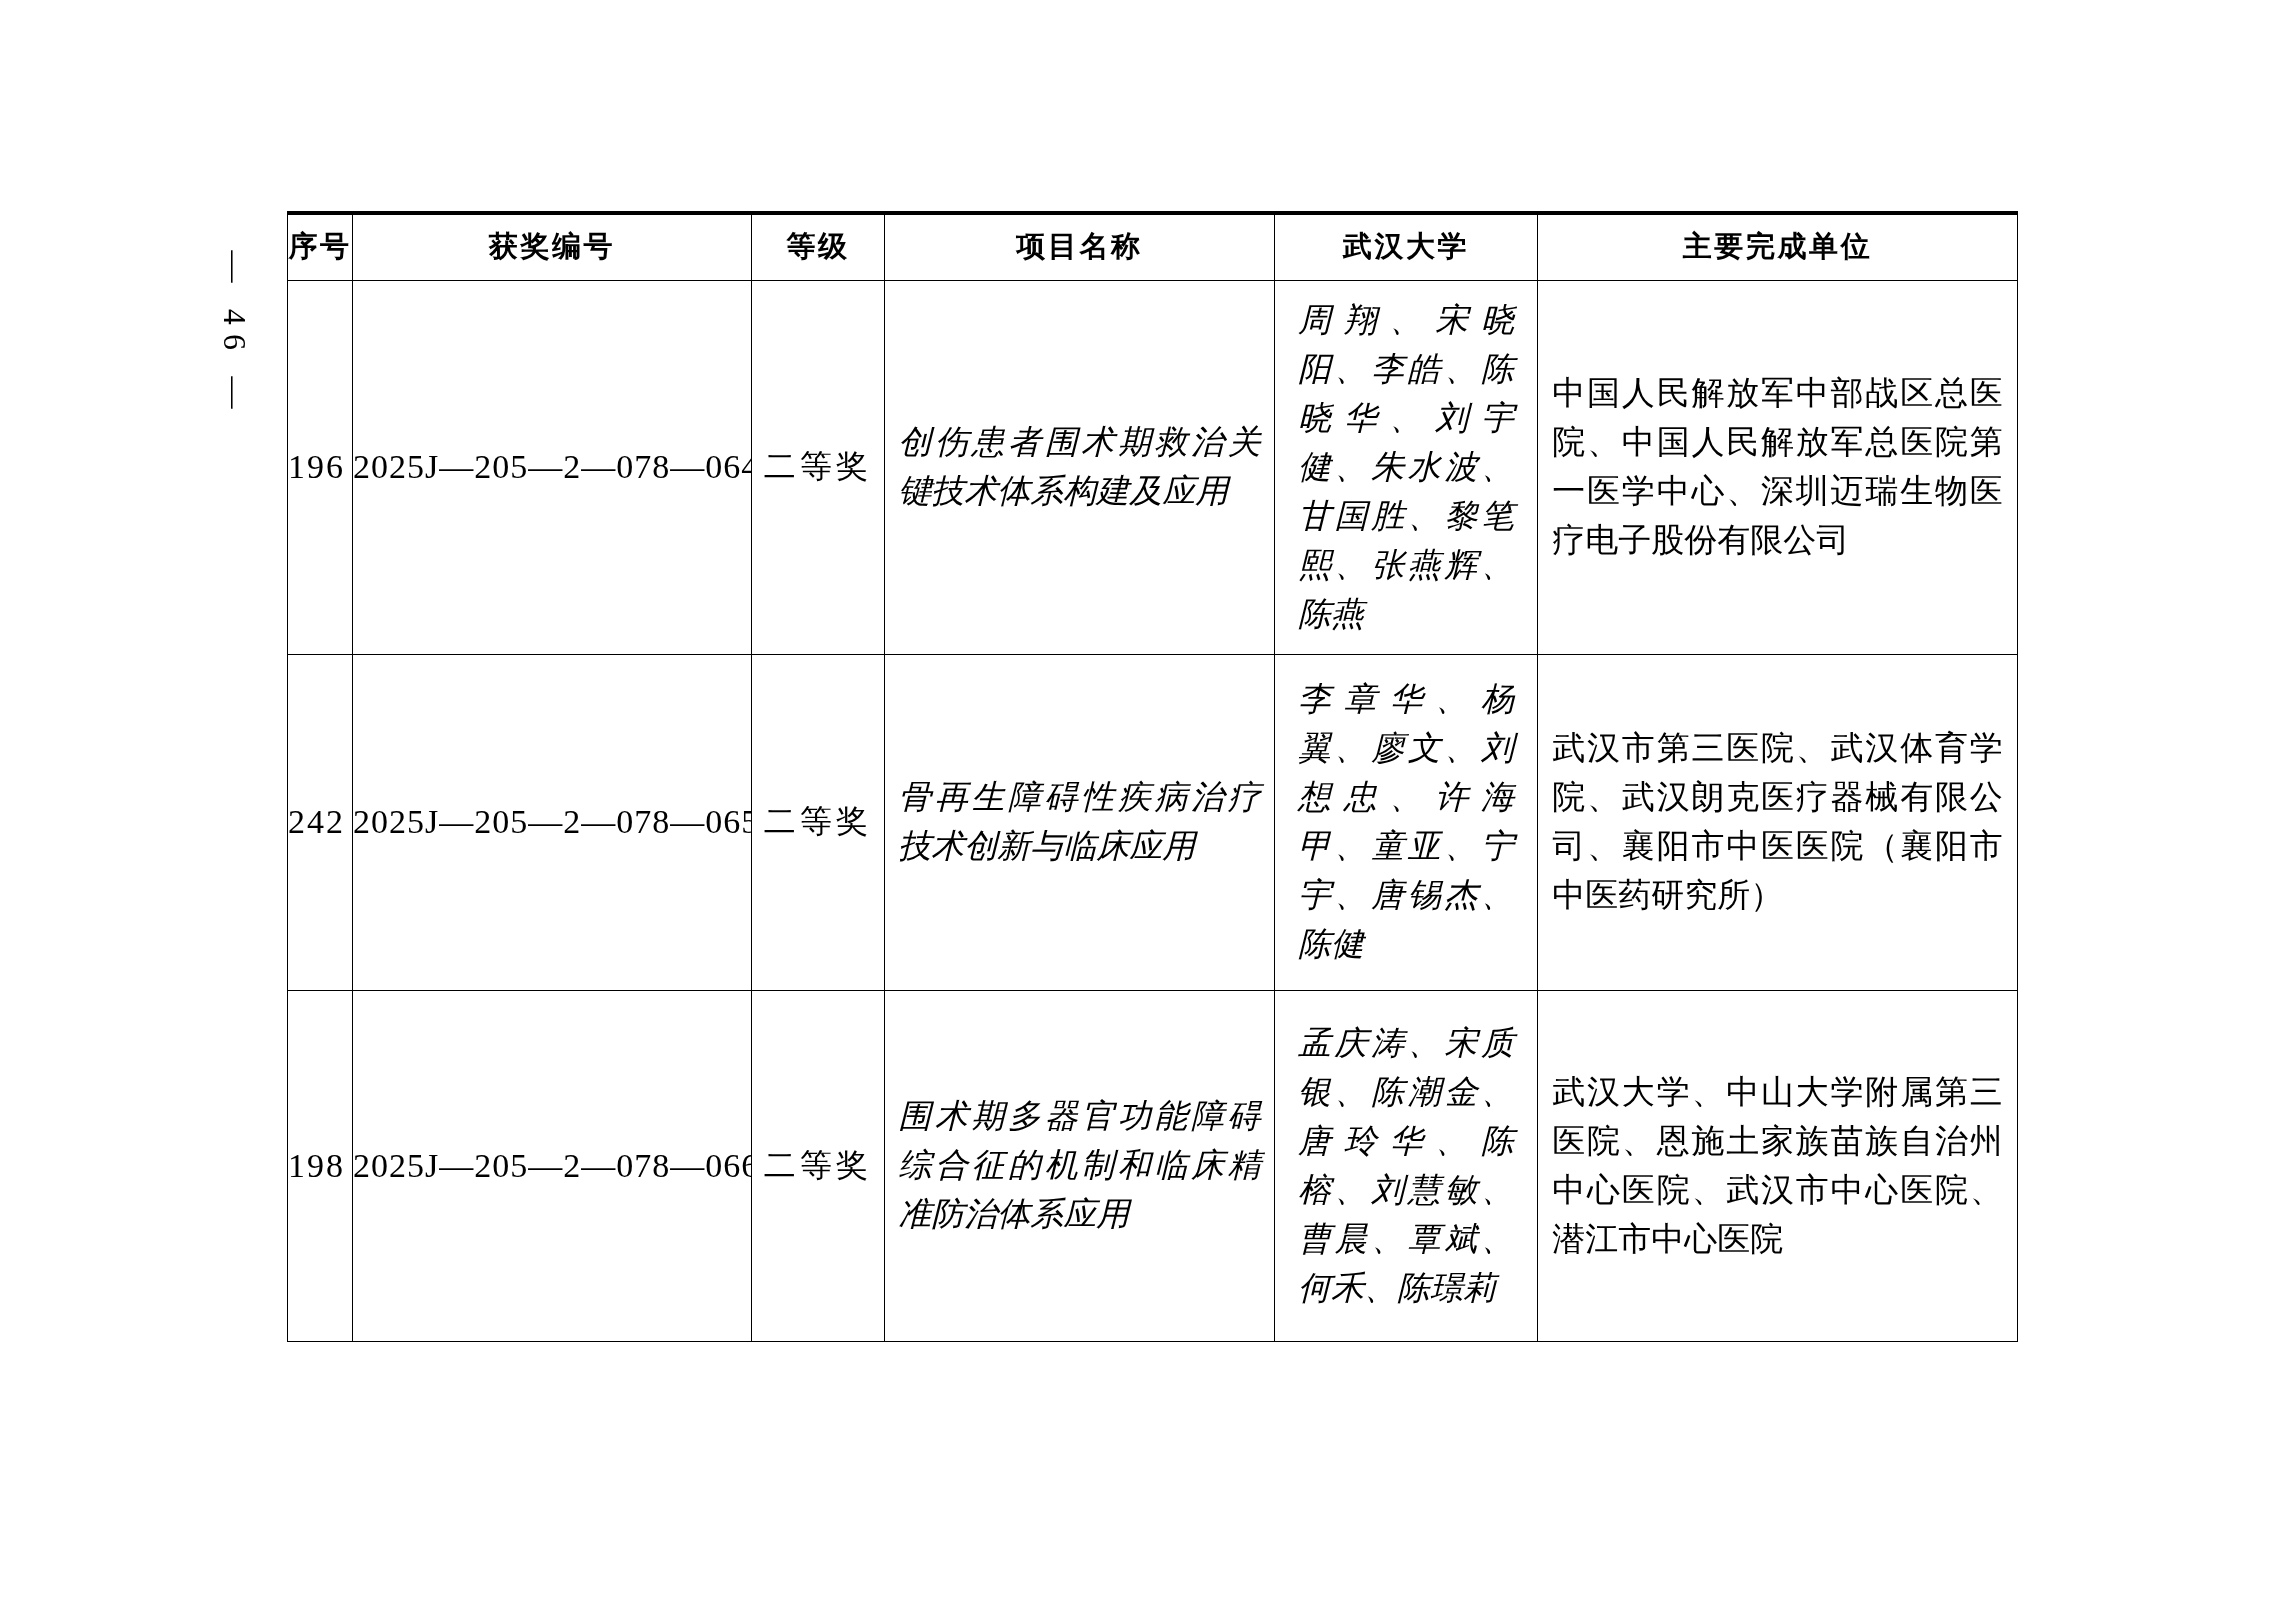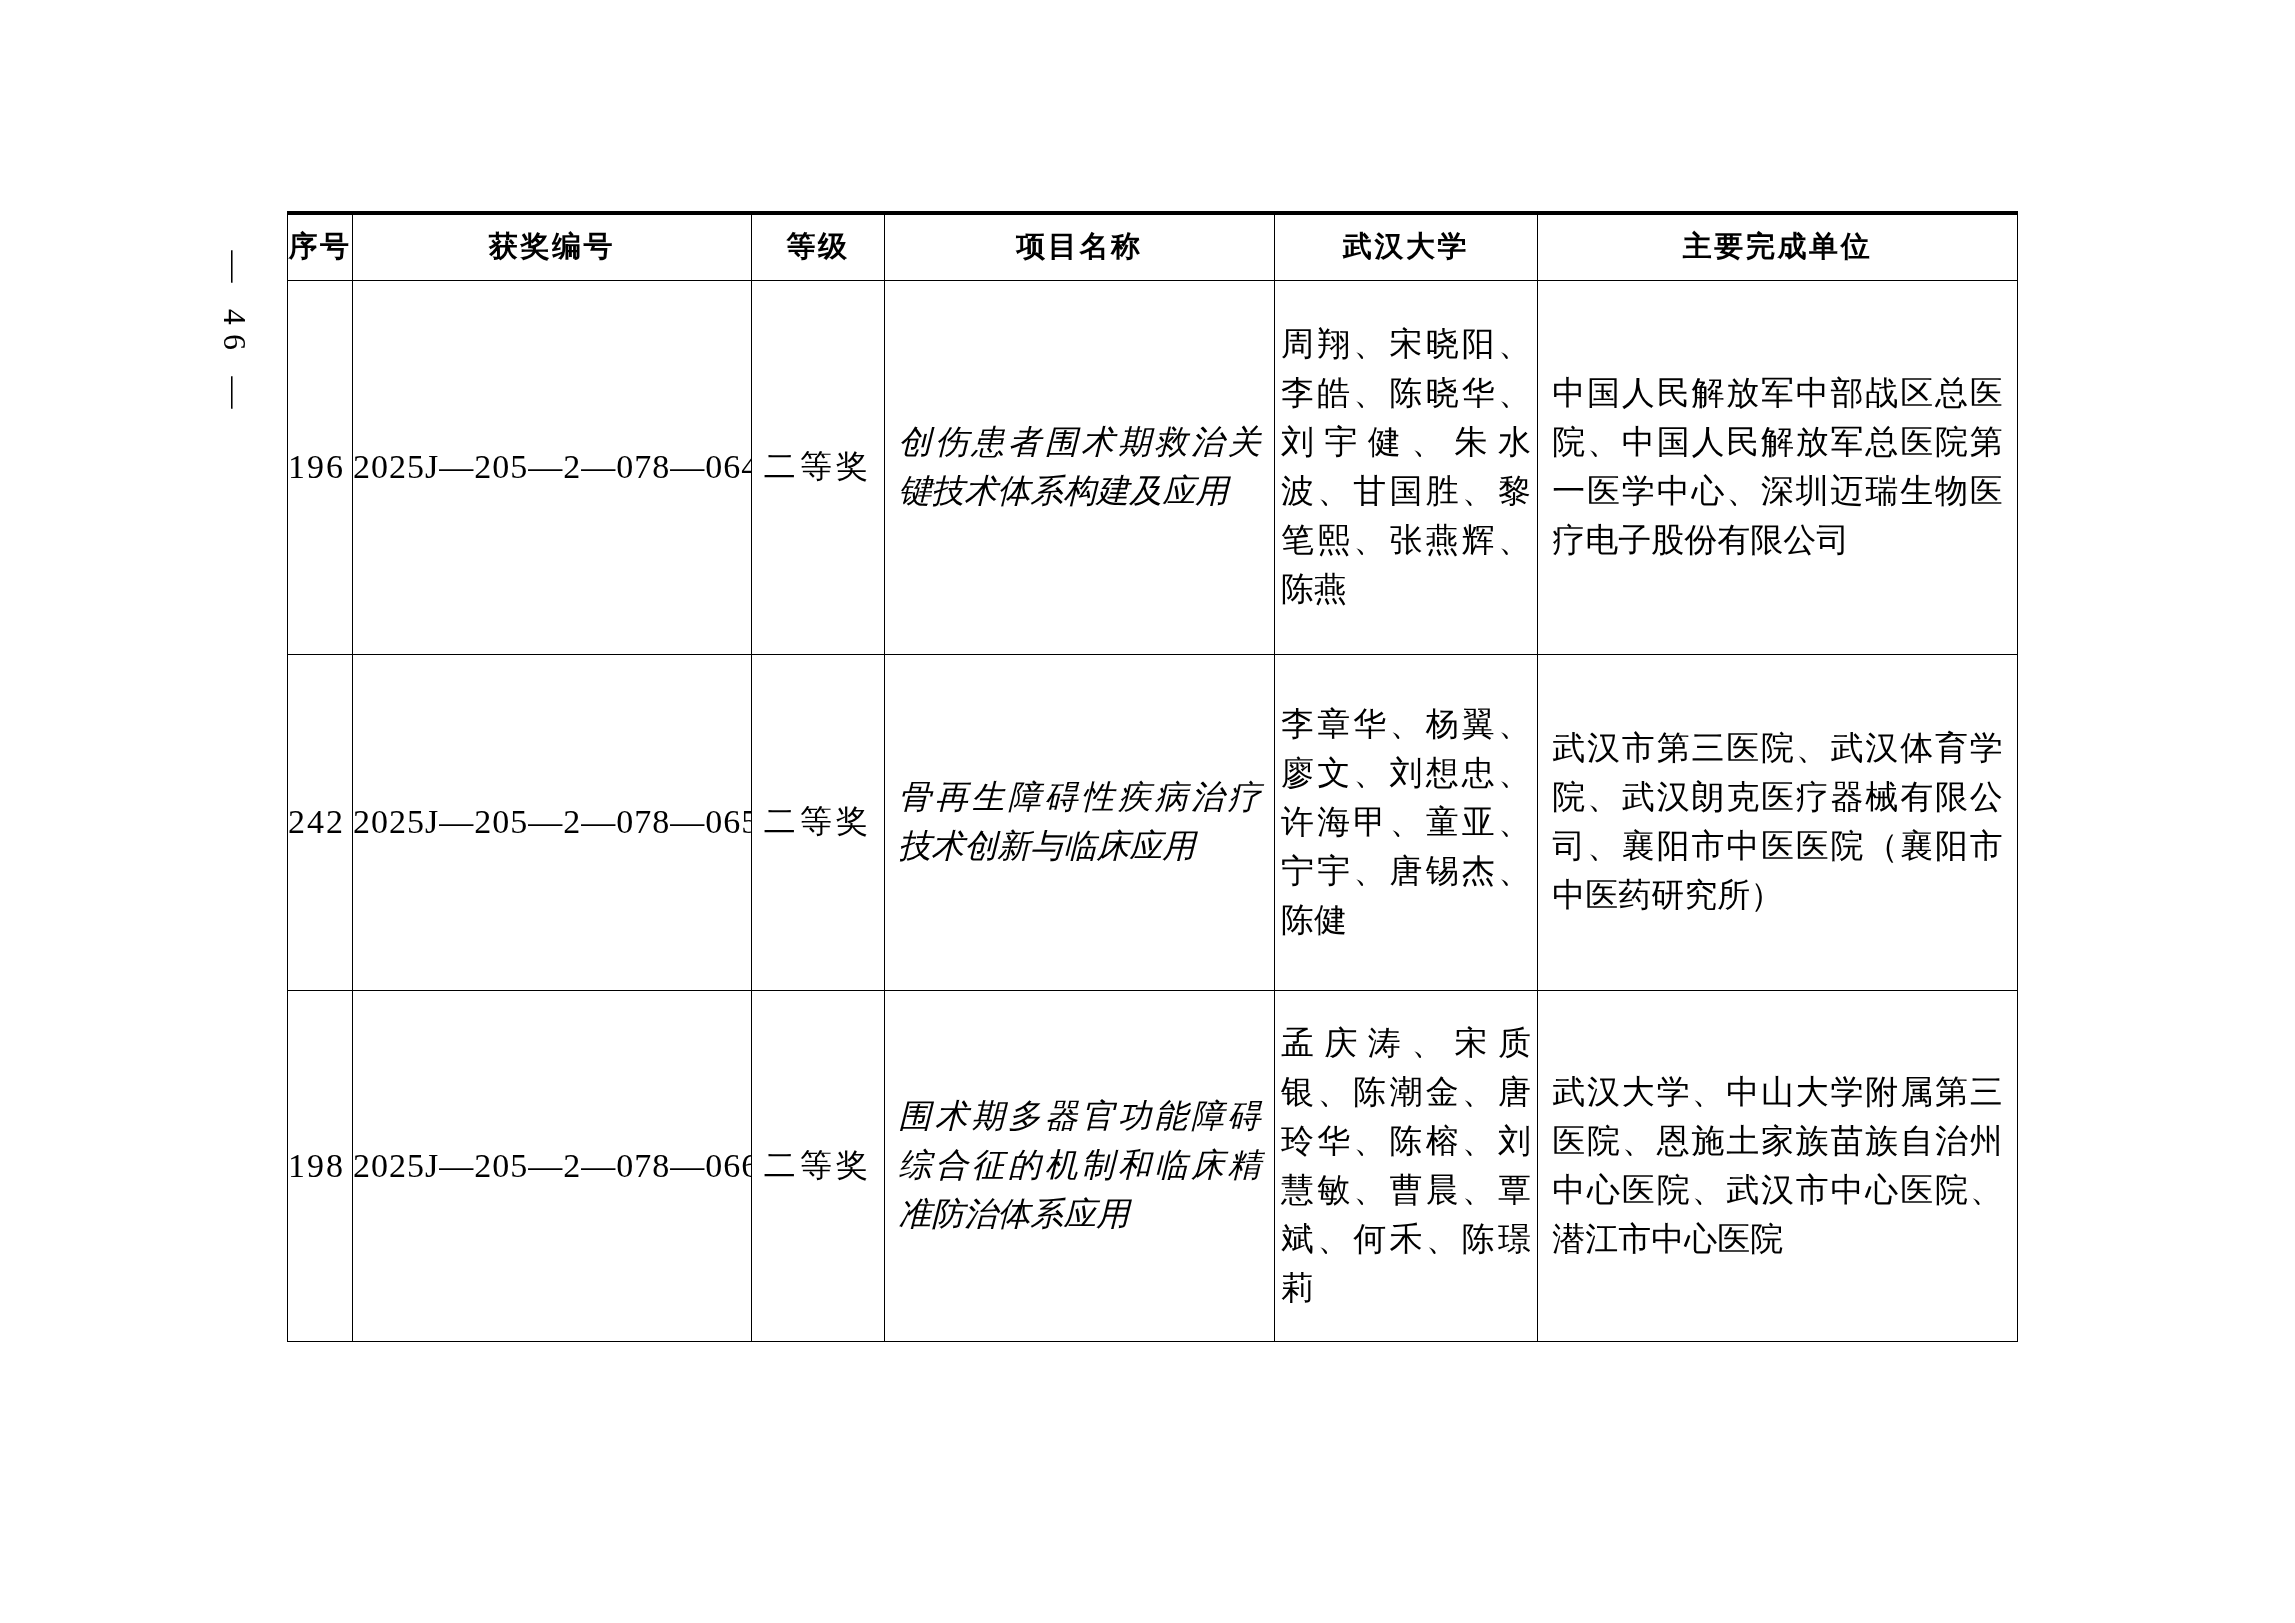--- a/index.html
+++ b/index.html
@@ -77,21 +77,21 @@
     font-size: 32px;
     letter-spacing: 4.1px;
   }
   td.c-project, td.c-people, td.c-units {
     font-size: 33px;
     line-height: 49px;
     text-align: justify;
     text-justify: inter-character;
   }
   td.c-project { padding: 0 13.3px; font-style: italic; }
-  td.c-people  { padding: 0 6px; }
+  td.c-people  { padding: 0 23px; font-style: italic; }
   td.c-units   { padding: 0 14.3px; margin-top: 48px; }
 </style>
 </head>
 <body>
 
 <div class="page-number">— 46 —</div>
 
 <table class="awards">
   <colgroup>
     <col class="c1">

